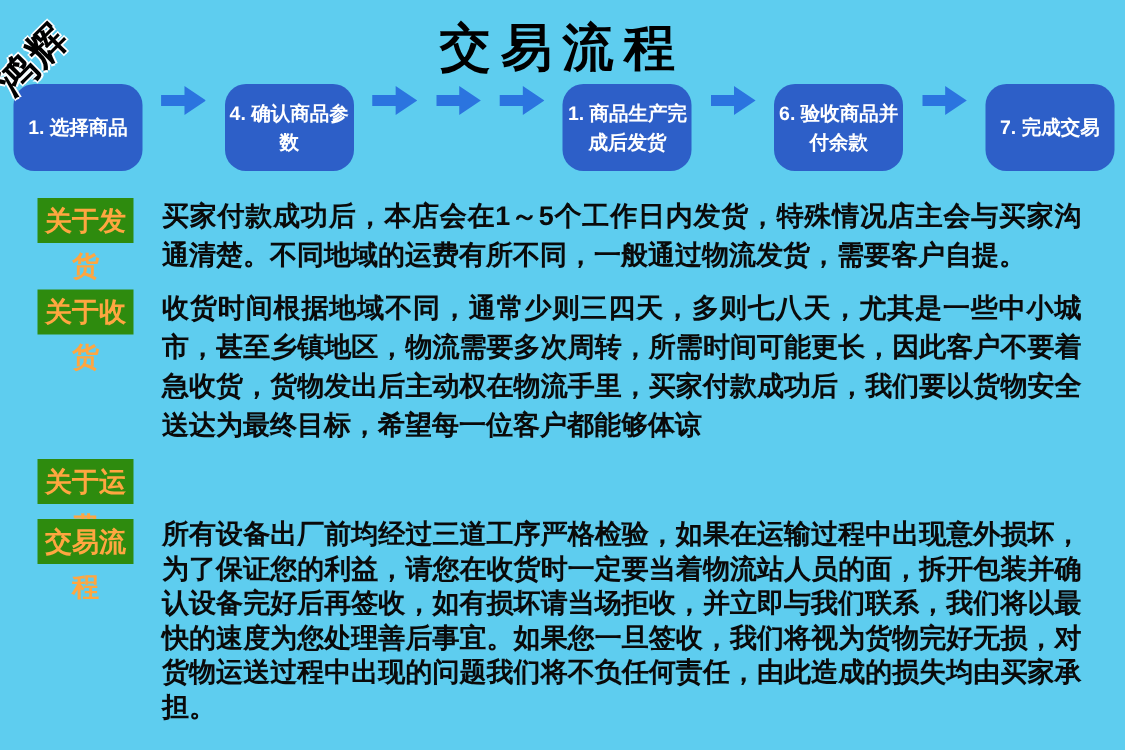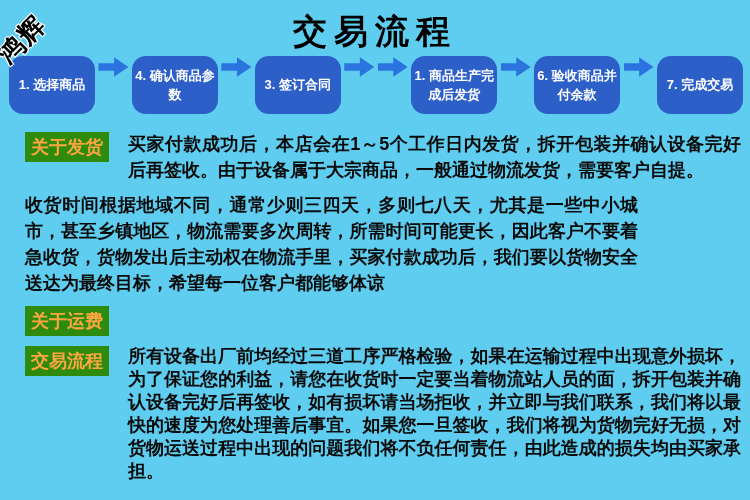--- a/index.html
+++ b/index.html
@@ -45,21 +45,21 @@
   .arrow{
     width:30px;height:22px;flex:none;
     background:var(--arrow);
     clip-path:polygon(0 33%,52% 33%,52% 6%,100% 50%,52% 94%,52% 67%,0 67%);
   }
   .sections{margin:15px 0 0 25px;}
   .section{display:flex;align-items:flex-start;margin-bottom:9px;}
   .label{
     background:var(--label_bg);color:var(--label_text);
     font-weight:bold;font-size:18px;
-    width:84px;height:30px;line-height:30px;text-align:center;
+    width:64px;height:30px;line-height:30px;text-align:center;
     flex:none;margin-right:19px;margin-top:1px;
   }
   .text{
     margin:0;width:613px;
     font-size:18px;font-weight:bold;
     color:var(--text_color);line-height:26px;
     text-align:justify;
   }
   .section:last-child .text{line-height:23px;}
 </style>
@@ -68,36 +68,36 @@
 
 <div class="logo">鸿辉</div>
 
 <div class="title">交易流程</div>
 
 <div class="flow">
   <div class="step">1. 选择商品</div>
   <div class="arrow"></div>
   <div class="step">4. 确认商品参数</div>
   <div class="arrow"></div>
-  <div class="step">3. 签订合同</div>
   <div class="arrow"></div>
   <div class="arrow"></div>
   <div class="step">1. 商品生产完成后发货</div>
   <div class="arrow"></div>
   <div class="step">6. 验收商品并付余款</div>
   <div class="arrow"></div>
   <div class="step">7. 完成交易</div>
 </div>
 
 <div class="sections">
   <div class="section">
     <div class="label">关于发货</div>
-    <p class="text">买家付款成功后，本店会在1～5个工作日内发货，拆开包装并确认设备完好后再签收。由于设备属于大宗商品，一般通过物流发货，需要客户自提。</p>
+    <p class="text">买家付款成功后，本店会在1～5个工作日内发货，特殊情况店主会与买家沟通清楚。不同地域的运费有所不同，一般通过物流发货，需要客户自提。</p>
   </div>
   <div class="section">
+    <div class="label">关于收货</div>
     <p class="text">收货时间根据地域不同，通常少则三四天，多则七八天，尤其是一些中小城市，甚至乡镇地区，物流需要多次周转，所需时间可能更长，因此客户不要着急收货，货物发出后主动权在物流手里，买家付款成功后，我们要以货物安全送达为最终目标，希望每一位客户都能够体谅</p>
   </div>
   <div class="section">
     <div class="label">关于运费</div>
   </div>
   <div class="section">
     <div class="label">交易流程</div>
     <p class="text">所有设备出厂前均经过三道工序严格检验，如果在运输过程中出现意外损坏，为了保证您的利益，请您在收货时一定要当着物流站人员的面，拆开包装并确认设备完好后再签收，如有损坏请当场拒收，并立即与我们联系，我们将以最快的速度为您处理善后事宜。如果您一旦签收，我们将视为货物完好无损，对货物运送过程中出现的问题我们将不负任何责任，由此造成的损失均由买家承担。</p>
   </div>
 </div>

